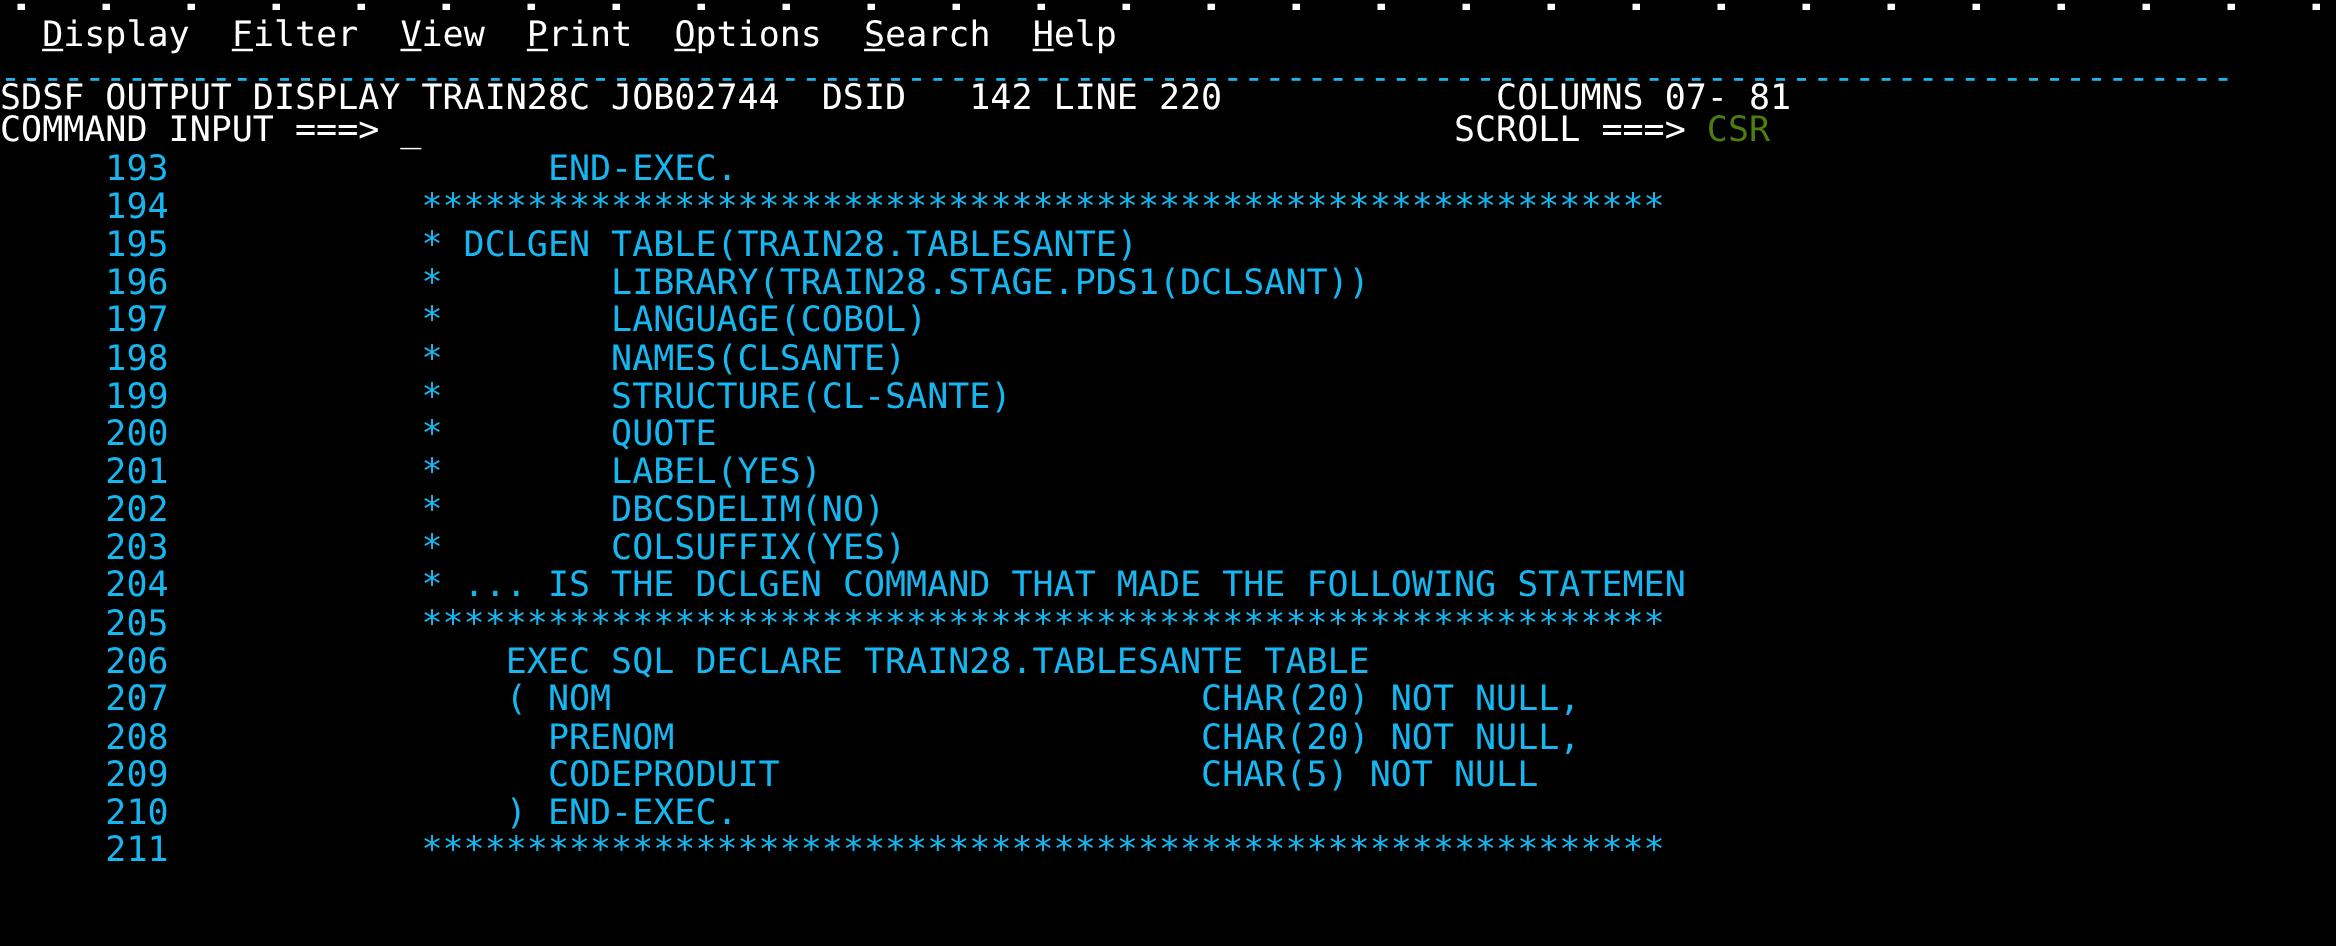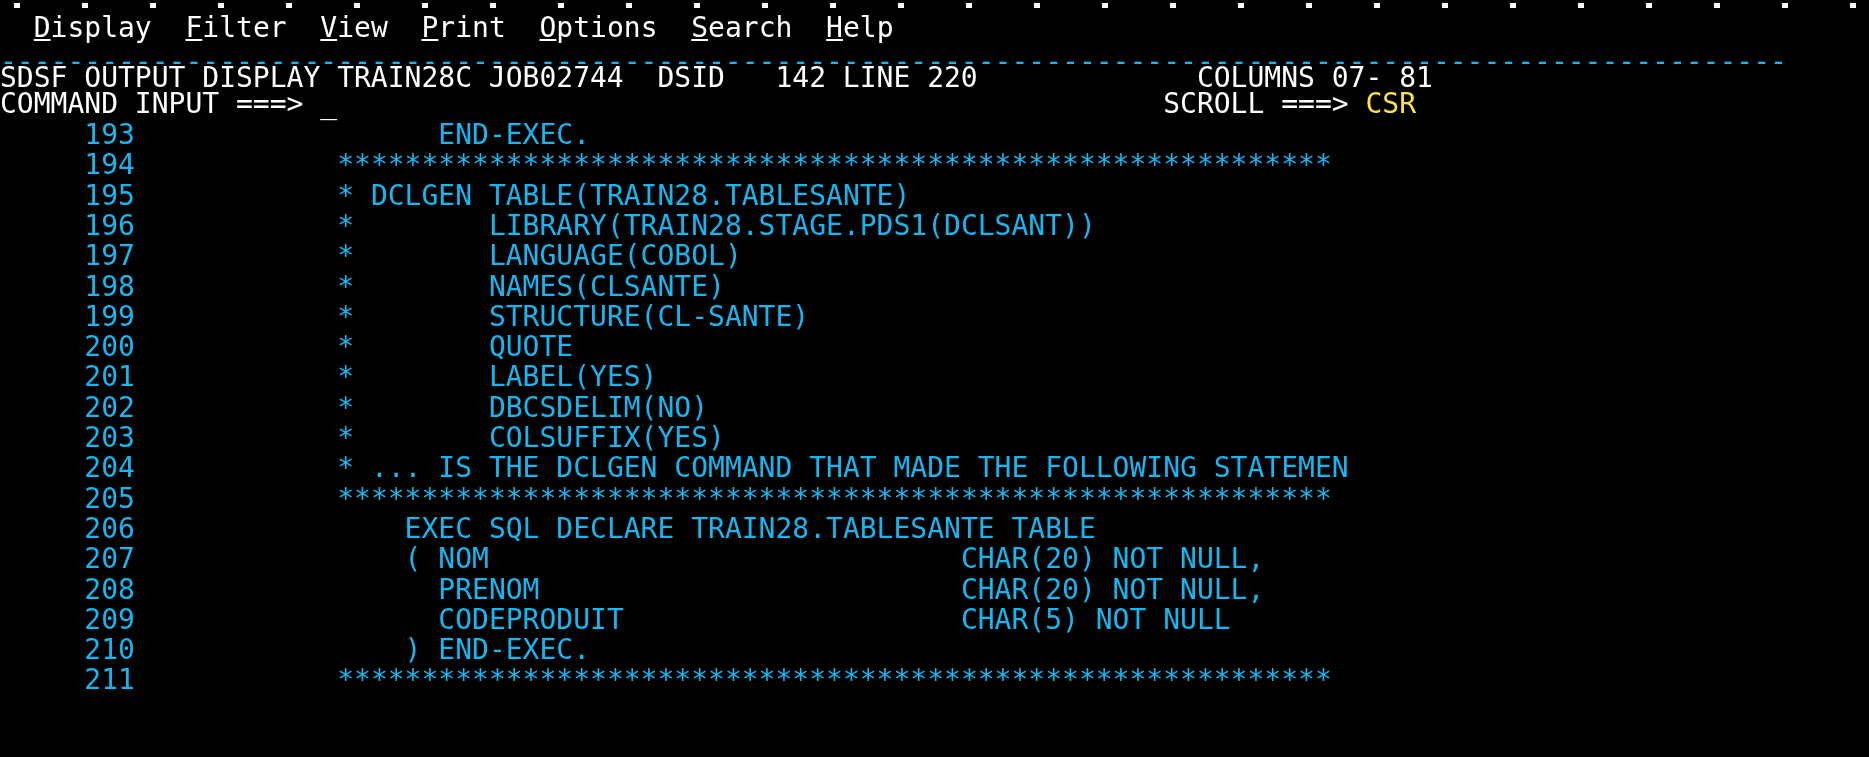--- a/index.html
+++ b/index.html
@@ -28,21 +28,21 @@
     position: absolute;
     left: 0;
     width: 1869px;
     height: 31px;
     white-space: pre;
     font-size: 28px;
     line-height: 31px;
   }
   .white  { color: #ffffff; }
   .cyan   { color: #16b6f0; }
-  .red    { color: #fde047; }
+  .red    { color: #4d7c0f; }
   .mnem   { text-decoration: underline; }
   .seg    { white-space: pre; }
   .cursor {
     color: #ffffff;
     white-space: pre;
   }
   
   #dotrow {
     position: absolute;
     top: 0px;

